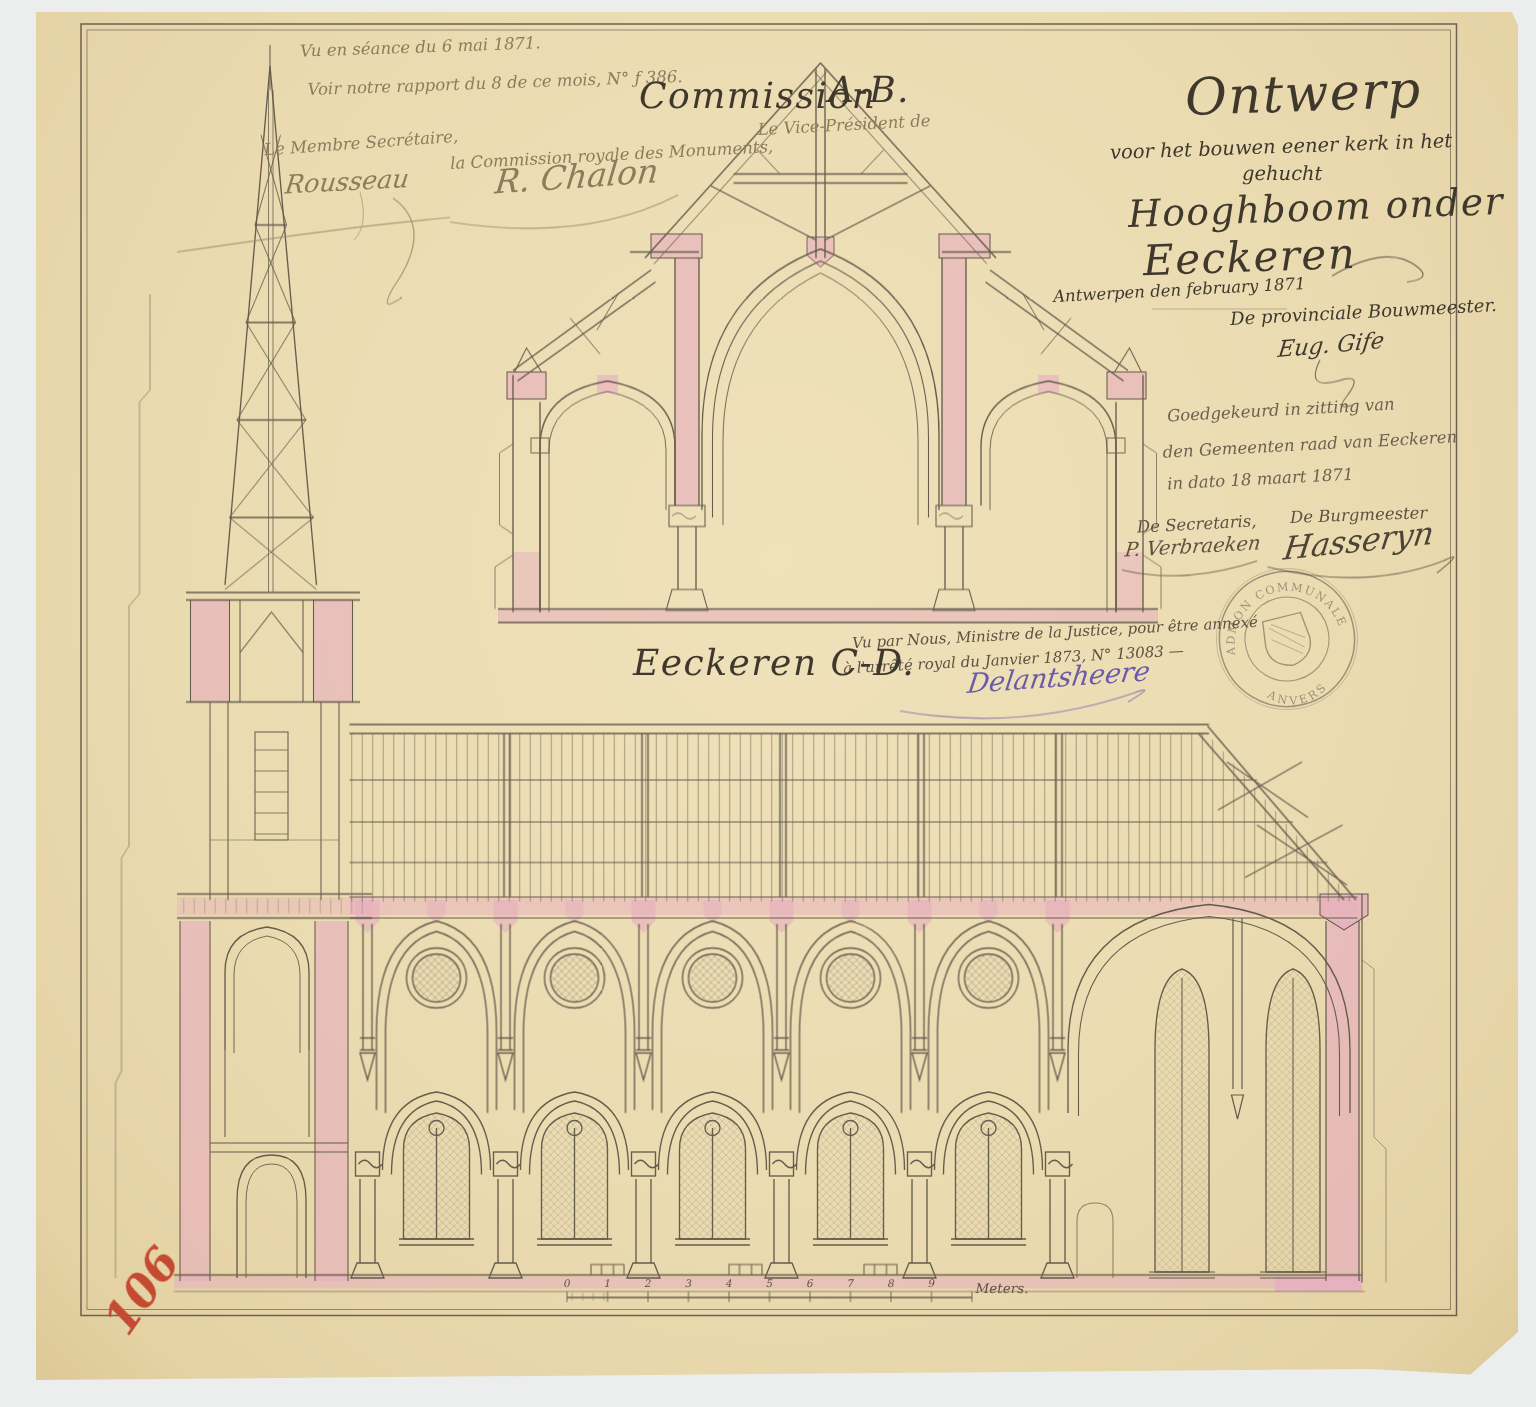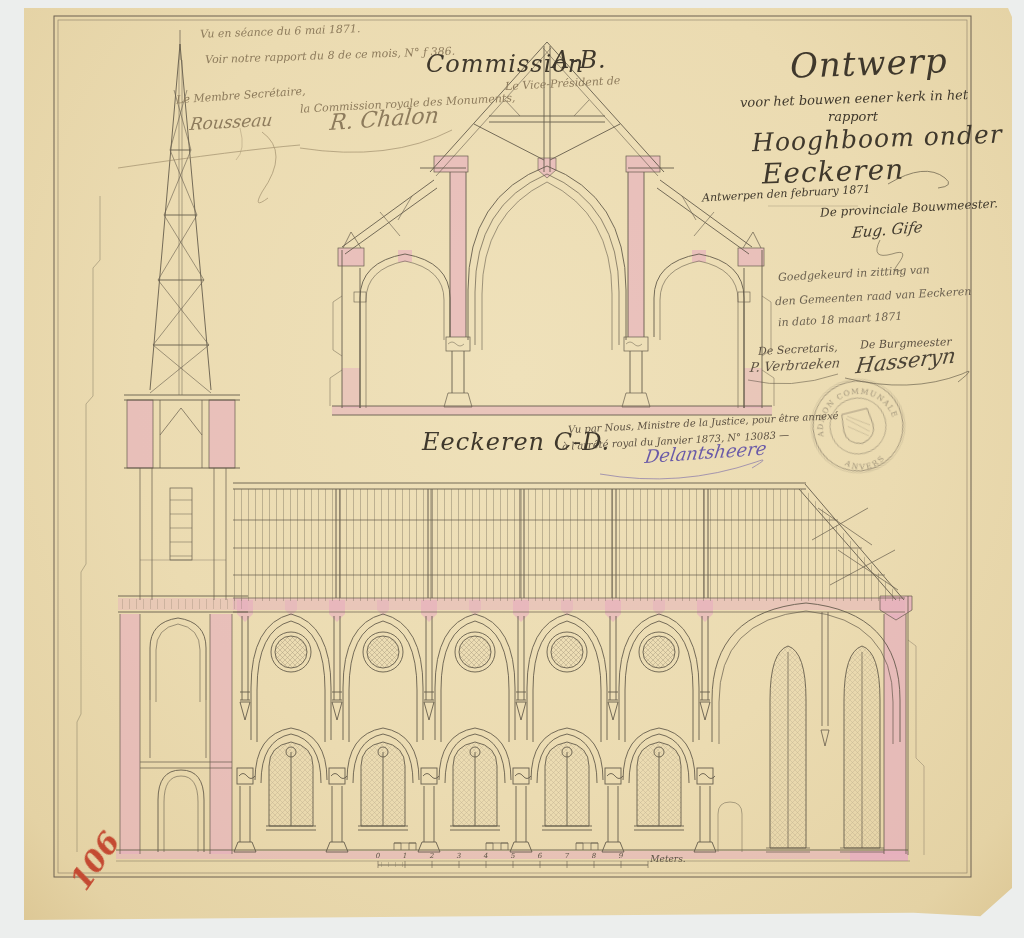--- a/index.html
+++ b/index.html
@@ -282,21 +282,21 @@
 <div class="t faded it" style="left:300px;top:98px;font-size:11px;transform:rotate(-3deg)">la Commission royale des Monuments,</div>
 <div class="t faded sig" style="left:330px;top:112px;font-size:22px;transform:rotate(-4deg) skewX(-10deg)">R. Chalon</div>
 <div class="t faded it" style="left:176px;top:90px;font-size:11px;transform:rotate(-4deg)">Le Membre Secrétaire,</div>
 <div class="t faded sig" style="left:190px;top:116px;font-size:17px;transform:rotate(-3deg) skewX(-10deg)">Rousseau</div>
 
 <div class="t ink it script" style="left:426px;top:52px;font-size:24px">Commission</div>
 <div class="t ink it script" style="left:552px;top:48px;font-size:24px">A-B.</div>
 
 <div class="t ink it script" style="left:790px;top:46px;font-size:34px;transform:rotate(-2deg)">Ontwerp</div>
 <div class="t ink it" style="left:740px;top:92px;font-size:13px;transform:rotate(-2deg)">voor het bouwen eener kerk in het</div>
-<div class="t ink it" style="left:828px;top:110px;font-size:13px">rapport</div>
+<div class="t ink it" style="left:828px;top:110px;font-size:13px">gehucht</div>
 <div class="t ink it script" style="left:752px;top:126px;font-size:25px;transform:rotate(-2deg)">Hooghboom onder</div>
 <div class="t ink it script" style="left:762px;top:158px;font-size:28px;transform:rotate(-2deg)">Eeckeren</div>
 <div class="t ink it" style="left:702px;top:188px;font-size:11px;transform:rotate(-3deg)">Antwerpen den   february 1871</div>
 <div class="t ink it" style="left:820px;top:202px;font-size:12px;transform:rotate(-3deg)">De provinciale Bouwmeester.</div>
 <div class="t ink sig" style="left:852px;top:226px;font-size:15px;transform:rotate(-5deg) skewX(-12deg)">Eug. Gife</div>
 
 <div class="t it" style="left:778px;top:268px;font-size:11px;color:#6b6150;transform:rotate(-3deg)">Goedgekeurd in zitting van</div>
 <div class="t it" style="left:775px;top:291px;font-size:11px;color:#6b6150;transform:rotate(-3deg)">den Gemeenten raad van Eeckeren</div>
 <div class="t it" style="left:778px;top:314px;font-size:11px;color:#6b6150;transform:rotate(-3deg)">in dato 18 maart 1871</div>
 <div class="t it" style="left:758px;top:344px;font-size:11px;color:#5c5142;transform:rotate(-3deg)">De Secretaris,</div>

